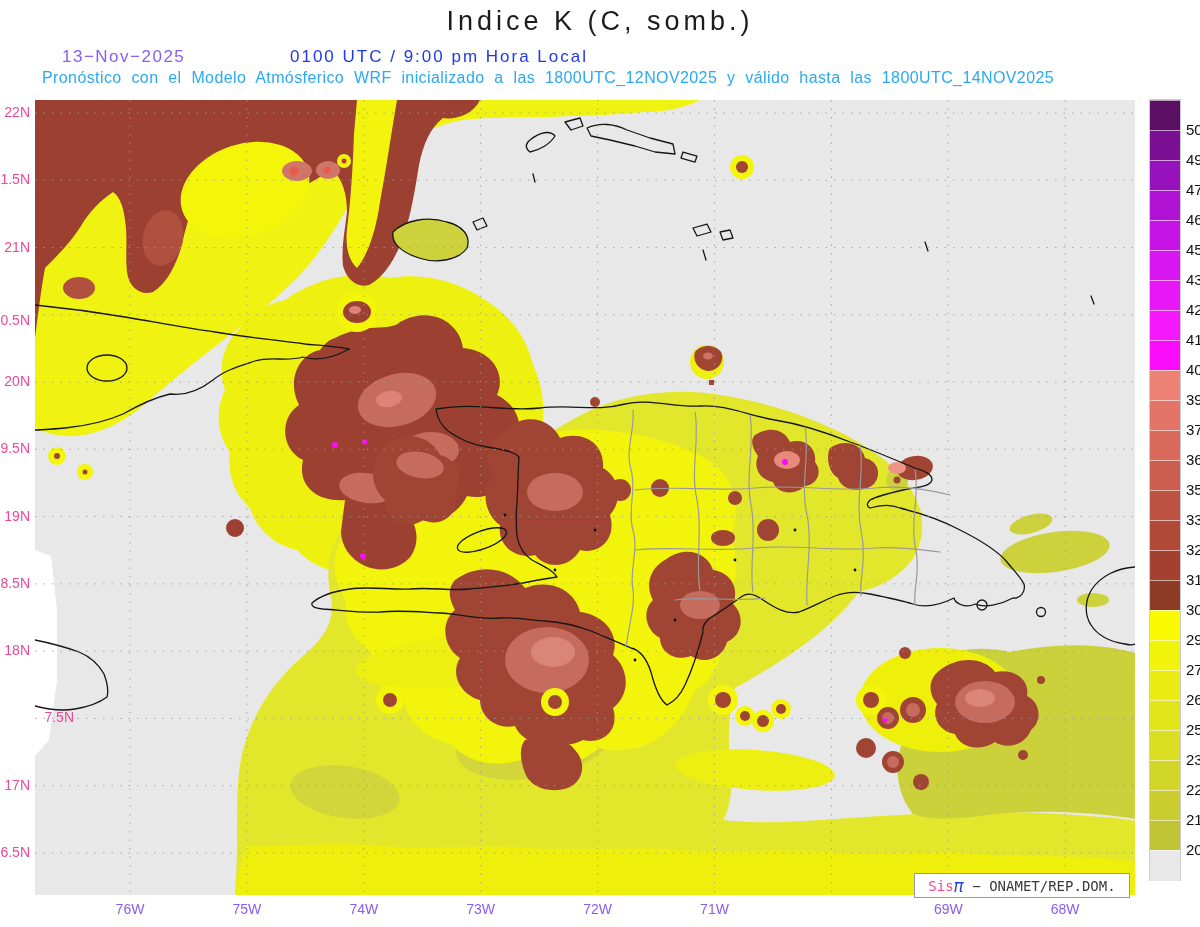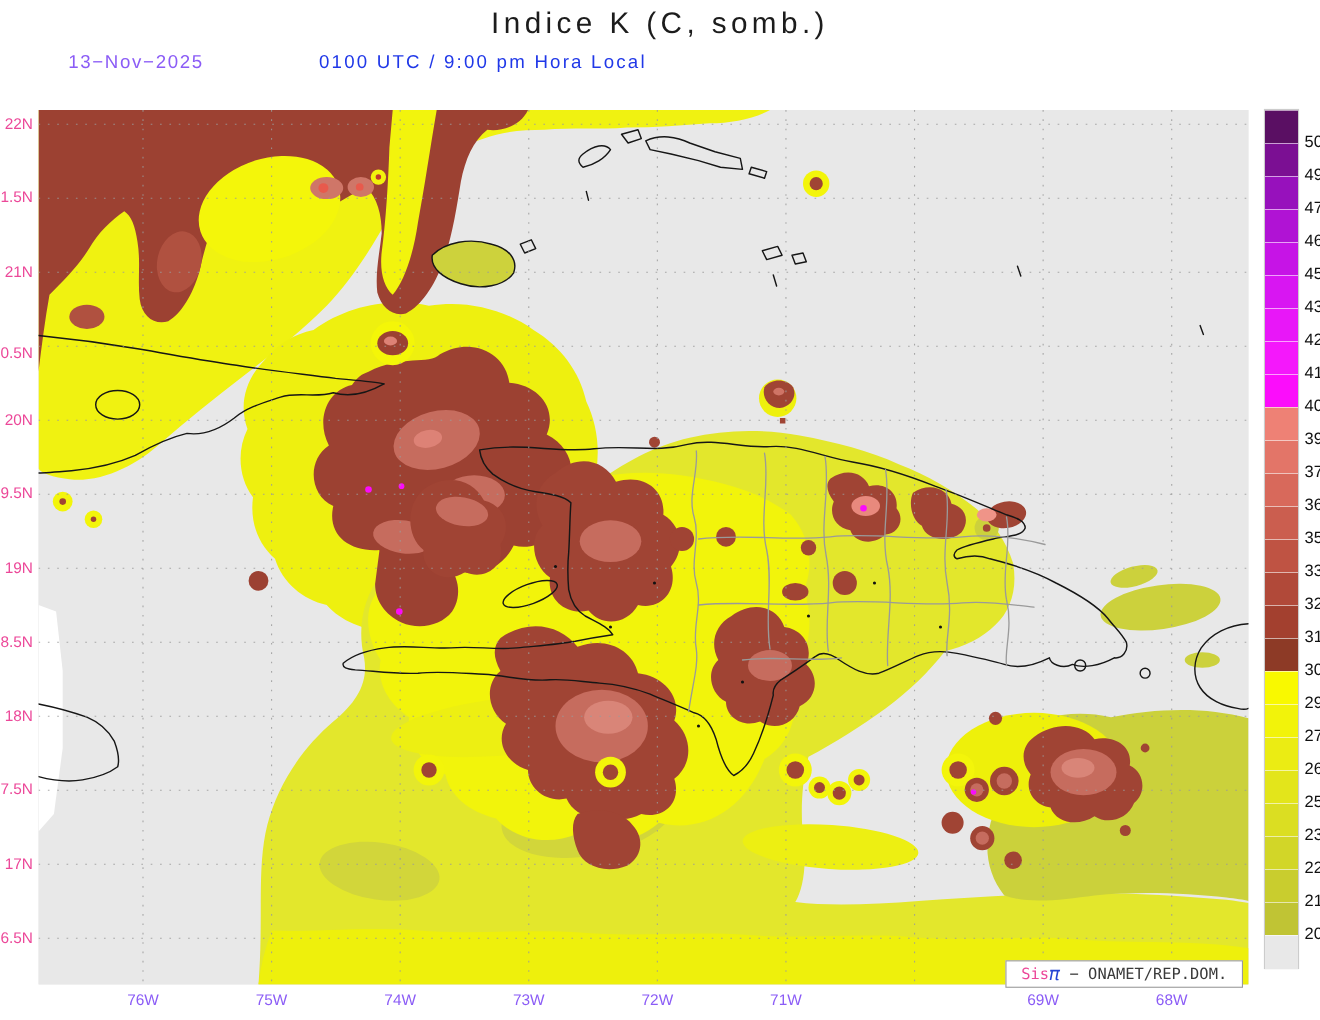--- a/index.html
+++ b/index.html
@@ -27,20 +27,21 @@
   #watermark .wm-pi{color:#2444d4;font-style:italic;font-size:17px;line-height:14px;}
   #watermark .wm-org{color:#3a3a3a;}
 </style>
 </head>
 <body>
 
 <div id="root">
   <div class="title">Indice K (C, somb.)</div>
   <div class="date-line">13−Nov−2025</div>
   <div class="time-line">0100 UTC / 9:00 pm Hora Local</div>
+  <div class="forecast-line">Pronóstico con el Modelo Atmósferico WRF inicializado a las 1800UTC_12NOV2025 y válido hasta las  1800UTC_14NOV2025</div>
 
   <div id="mapbox">
     <svg width="1100" height="795" viewBox="0 0 1100 795">
       <g>
         <rect x="0" y="0" width="1100" height="795" fill="#e8e8e8"></rect>
         <path d="M0,450 L16,456 22,510 22,580 14,640 0,656 Z" fill="#ffffff"></path>
 
         <path d="M0,0 L665,0 C650,8 630,12 610,12 C585,14 560,16 535,16 C510,18 485,16 460,18 C440,18 420,20 405,26 C385,32 368,42 352,56 C335,72 322,92 310,112 C296,136 281,158 262,178 C238,202 212,222 186,242 C160,262 135,282 112,302 C90,322 60,338 30,336 C12,334 2,330 0,326 Z" fill="#f0f211"></path>
         <path d="M250,200 C280,178 320,170 355,178 C390,172 425,182 450,200 C475,215 492,238 498,265 C510,290 512,320 502,348 C508,375 502,402 485,422 C470,445 445,460 418,465 C395,478 365,480 340,470 C310,478 280,470 262,450 C240,445 222,430 215,408 C200,395 192,375 195,352 C182,335 180,310 190,290 C182,268 188,245 205,228 C218,212 232,204 250,200 Z" fill="#eef00f"></path>
         <path d="M200,795 C205,735 198,690 208,650 C218,612 240,580 268,556 C290,538 300,520 296,498 C290,472 294,444 312,422 C330,400 356,388 384,390 C405,392 422,400 436,412 C452,386 476,360 506,340 C530,322 560,305 592,298 C625,290 660,290 692,296 C725,302 755,310 782,322 C808,332 832,346 852,362 C868,375 880,392 886,412 C890,435 884,455 870,468 C858,480 842,488 824,492 C810,510 792,528 770,544 C748,560 724,575 700,588 C694,610 692,640 696,668 C698,692 694,710 688,720 C720,724 760,722 800,719 C845,716 890,713 935,712 C985,711 1035,714 1080,718 C1088,719 1095,720 1100,721 L1100,795 Z" fill="#e3e72c"></path>
@@ -226,21 +227,21 @@
   <div id="axes">
       <div class="lat-label" style="top: 104px;">22N</div>
       <div class="lat-label" style="top: 171.27px;">1.5N</div>
       <div class="lat-label" style="top: 238.54px;">21N</div>
       <div class="lat-label" style="top: 312px;">0.5N</div>
       <div class="lat-label" style="top: 373.08px;">20N</div>
       <div class="lat-label" style="top: 440.35px;">9.5N</div>
       <div class="lat-label" style="top: 507.62px;">19N</div>
       <div class="lat-label" style="top: 574.89px;">8.5N</div>
       <div class="lat-label" style="top: 642.16px;">18N</div>
-      <div class="lat-label" style="top: 709.43px;">7.5N</div>
+      <div class="lat-label" style="top: 709.43px; margin-left: 44px;">7.5N</div>
       <div class="lat-label" style="top: 776.7px;">17N</div>
       <div class="lat-label" style="top: 843.97px;">6.5N</div>
       <div class="lon-label" style="left: 105px; top: 901px;">76W</div>
       <div class="lon-label" style="left: 221.9px; top: 901px;">75W</div>
       <div class="lon-label" style="left: 338.8px; top: 901px;">74W</div>
       <div class="lon-label" style="left: 455.7px; top: 901px;">73W</div>
       <div class="lon-label" style="left: 572.6px; top: 901px;">72W</div>
       <div class="lon-label" style="left: 689.5px; top: 901px;">71W</div>
       <div class="lon-label" style="left: 806.4px; top: 901px; margin-top: 27px;">70W</div>
       <div class="lon-label" style="left: 923.3px; top: 901px;">69W</div>

